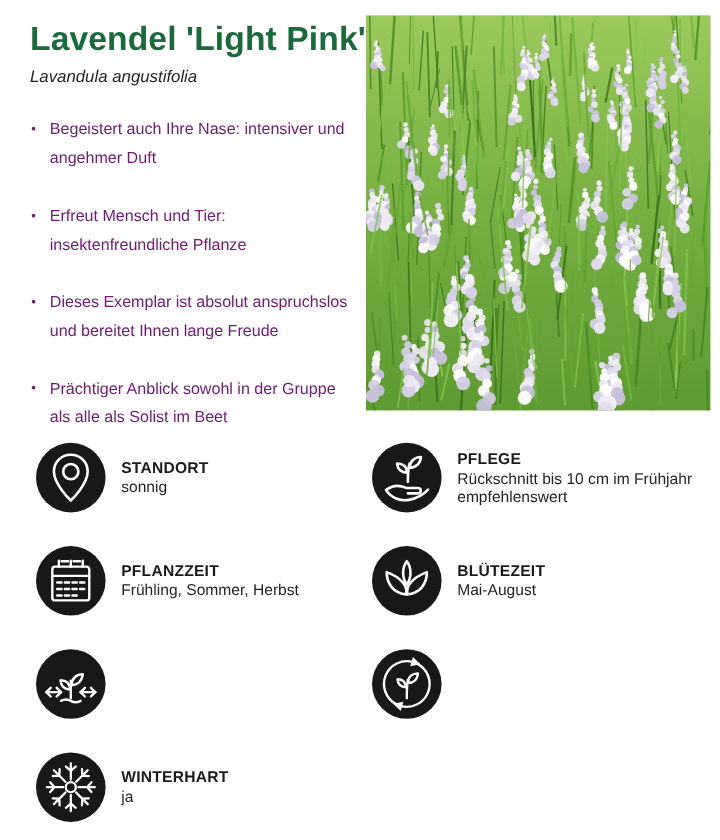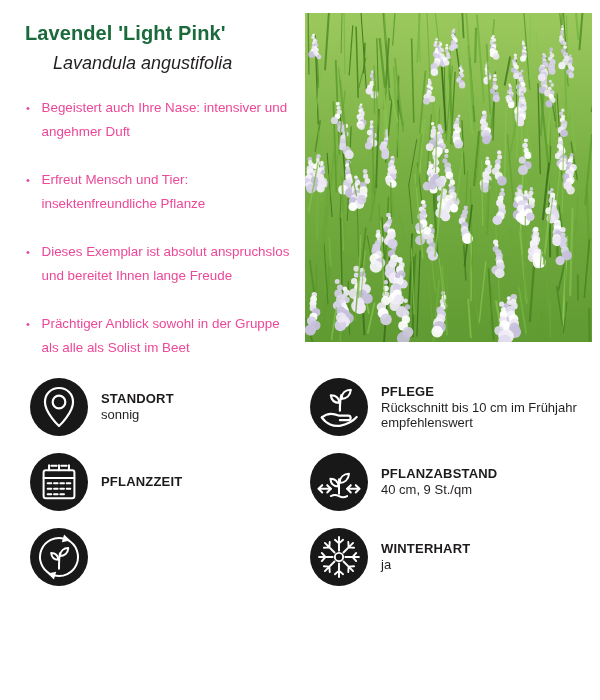--- a/index.html
+++ b/index.html
@@ -2,34 +2,34 @@
 <html><head>
 <meta charset="utf-8">
 <style>
   html,body { margin:0; padding:0; }
   body {
     width:600px; height:700px; background:#ffffff; position:relative; overflow:hidden;
     font-family:"Liberation Sans", sans-serif; color:#231f20;
     -webkit-font-smoothing:antialiased;
   }
   .left-col { position:absolute; left:25px; top:21px; width:280px; }
-  .page-title { color:#1a6a3b; font-size:20px; font-weight:bold; line-height:24px; letter-spacing:0.1px; }
-  .botanical { font-style:italic; font-size:18px; margin-top:10px; line-height:17px;margin-left:28px; }
+  .page-title { color:#1a6a3b; font-size:28px; font-weight:bold; line-height:24px; letter-spacing:0.1px; }
+  .botanical { font-style:italic; font-size:14px; margin-top:10px; line-height:17px; }
   ul.features { list-style:none; margin:17px 0 0 0; padding:0; }
   ul.features li {
     position:relative; padding-left:16.5px; font-size:13.4px; line-height:24px;
-    white-space:pre-line; color:#ec4899;margin-top:24px;
+    white-space:pre-line; color:#701a75;margin-top:24px;
   }
   ul.features li::before { content:"•"; position:absolute; left:1px; top:0; font-size:11px; line-height:24px; }
   .photo {
     position:absolute; left:305px; top:13px; width:287px; height:329px; overflow:hidden; background:#6aa83c;
   }
   .attributes {
-    position:absolute; left:30px; top:378px;
-    display:grid; grid-template-columns:280px 284px; row-gap:17px;
+    position:absolute; left:30px; top:369px;
+    display:grid; grid-template-columns:280px 284px; row-gap:28px;
   }
   .attr-cell { display:flex; align-items:center; gap:13px; height:58px; }
   .icon-circle {
     width:58px; height:58px; flex:0 0 58px; border-radius:50%; background:#181818;
     display:flex; align-items:center; justify-content:center;
   }
   .icon-circle svg { width:58px; height:58px; display:block; }
   .icon-stroke { stroke:#ffffff; stroke-width:2.4; fill:none; stroke-linecap:round; stroke-linejoin:round; }
   .attr-text { display:flex; flex-direction:column; }
   .attr-label { font-weight:bold; font-size:13px; line-height:16px; letter-spacing:0.2px; color:#1d1a1a; }
@@ -1106,40 +1106,50 @@
       <svg viewBox="0 0 64 64" class="icon-stroke" aria-hidden="true" style="stroke-width:2.2">
         <rect x="15" y="19" width="34" height="31" rx="2.5"></rect>
         <path d="M15 27.5 H49"></path>
         <path d="M21 13.5 V19 M32 13.5 V19 M43 13.5 V19"></path>
         <path d="M23.5 14 H29.5 M34.5 14 H40.5"></path>
         <path d="M19.5 33.5 h4 M26.5 33.5 h4 M33.5 33.5 h4 M40.5 33.5 h4 M19.5 39.5 h4 M26.5 39.5 h4 M33.5 39.5 h4 M40.5 39.5 h4 M19.5 45.5 h4 M26.5 45.5 h4 M33.5 45.5 h4"></path>
       </svg>
     </div>
     <div class="attr-text">
       <span class="attr-label">PFLANZZEIT</span>
+      <span class="attr-value">Frühling, Sommer, Herbst</span>
     </div>
   </div>
 
+  <div class="attr-cell">
+    <div class="icon-circle">
+      <svg viewBox="0 0 64 64" class="icon-stroke" aria-hidden="true">
+        <path d="M32 14 C27.5 20 27.5 29 32 35.5 C36.5 29 36.5 20 32 14 Z"></path>
+        <path d="M13.5 24 C13.5 35 20 43.5 31.5 44.5 C33 37 27 29 13.5 24 Z"></path>
+        <path d="M50.5 24 C50.5 35 44 43.5 32.5 44.5 C31 37 37 29 50.5 24 Z"></path>
+      </svg>
+    </div>
+    <div class="attr-text">
+      <span class="attr-label">BLÜTEZEIT</span>
+      <span class="attr-value">Mai-August</span>
+    </div>
+  </div>
 
   <div class="attr-cell">
     <div class="icon-circle">
       <svg viewBox="0 0 64 64" class="icon-stroke" aria-hidden="true" style="stroke-width:2.2">
         <path d="M32 29 V45"></path>
         <path d="M31.5 37 C26.5 37 23 34 22.5 28.5 C28 28.5 31 31.5 31.5 37 Z"></path>
         <path d="M32.5 33 C33 26.5 37.5 23 43 23 C42.5 29.5 38 33 32.5 33 Z"></path>
         <path d="M23 47.5 C26 45.8 29 45.8 32 47.5 C35 49.2 38 49.2 41 47.5"></path>
         <path d="M9.5 39.5 H23"></path>
         <path d="M13.5 35.5 L9.5 39.5 L13.5 43.5 M19 35.5 L23 39.5 L19 43.5"></path>
         <path d="M41 39.5 H54.5"></path>
         <path d="M45 35.5 L41 39.5 L45 43.5 M50.5 35.5 L54.5 39.5 L50.5 43.5"></path>
       </svg>
-    </div>
-    <div class="attr-text">
-      <span class="attr-label">PFLANZABSTAND</span>
-      <span class="attr-value">40 cm, 9 St./qm</span>
     </div>
   </div>
 
   <div class="attr-cell">
     <div class="icon-circle">
       <svg viewBox="0 0 64 64" class="icon-stroke" aria-hidden="true" style="stroke-width:2.2">
         <path d="M22.1 50.5 A21 21 0 0 1 37.8 11.8"></path>
         <path d="M41.9 13.5 A21 21 0 0 1 26.2 52.2"></path>
         <polygon points="-1.5,-4.5 7,0 -1.5,4.5" fill="#ffffff" stroke="none" transform="translate(37.8,11.8) rotate(16)"></polygon>
         <polygon points="-1.5,-4.5 7,0 -1.5,4.5" fill="#ffffff" stroke="none" transform="translate(26.2,52.2) rotate(196)"></polygon>

